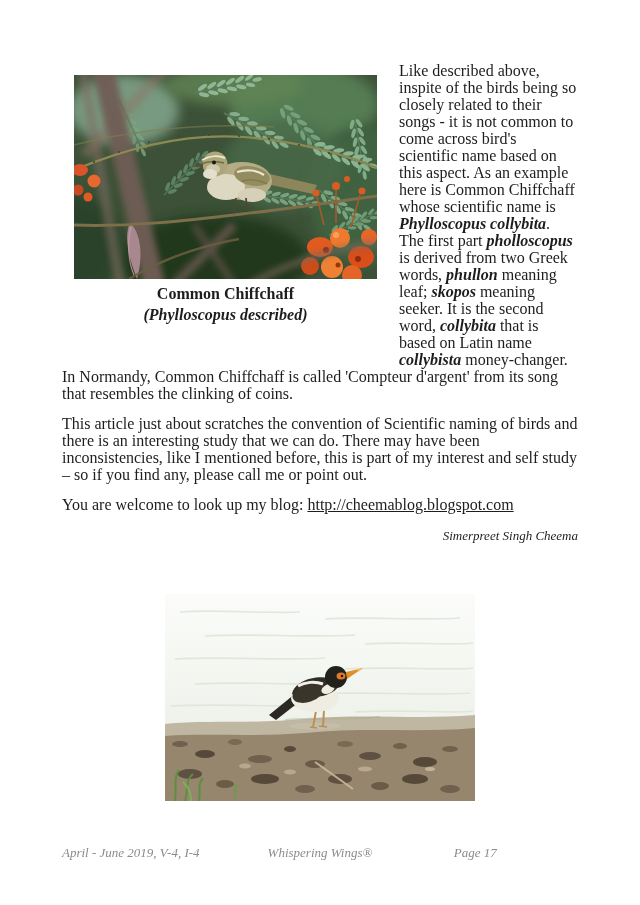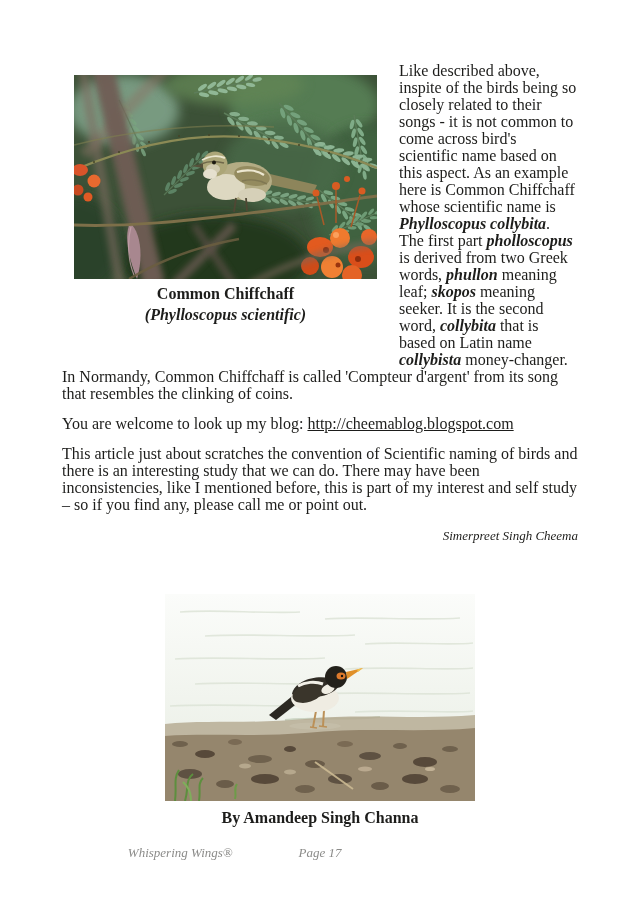--- a/index.html
+++ b/index.html
@@ -147,30 +147,30 @@
             <circle cx="262" cy="160" r="3" fill="#ffb070" opacity="0.7"></circle>
           <ellipse cx="6" cy="95" rx="8" ry="6" fill="#d9542a"></ellipse>
           <circle cx="20" cy="106" r="6.5" fill="#e8692f"></circle>
           <circle cx="4" cy="115" r="5.5" fill="#c84a20"></circle>
           <circle cx="14" cy="122" r="4.5" fill="#e05a24"></circle>
         </g>
         <path d="M175,210 C210,190 250,175 303,168" stroke="#7a685c" stroke-width="6" filter="url(#b3)" opacity="0.7" fill="none"></path>
       </svg>
       <figcaption class="figcap">
         <div>Common Chiffchaff</div>
-        <div class="cap-italic">(Phylloscopus scientific)</div>
+        <div class="cap-italic">(Phylloscopus described)</div>
       </figcaption>
     </figure>
 
     <p class="para"><span>Like described above, inspite of the birds being so closely related to their songs - it is not common to come across bird's scientific name based on this aspect. As an example here is Common Chiffchaff whose scientific name is </span><span class="bi">Phylloscopus collybita</span><span>. The first part </span><span class="bi">pholloscopus</span><span> is derived from two Greek words, </span><span class="bi">phullon</span><span> meaning leaf; </span><span class="bi">skopos</span><span> meaning seeker. It is the second word, </span><span class="bi">collybita</span><span> that is based on Latin name </span><span class="bi">collybista</span><span> money-changer. In Normandy, Common Chiffchaff is called 'Compteur d'argent' from its song that resembles the clinking of coins.</span></p>
   </section>
 
+  <p class="para clear">This article just about scratches the convention of Scientific naming of birds and there is an interesting study that we can do. There may have been inconsistencies, like I mentioned before, this is part of my interest and self study – so if you find any, please call me or point out.</p>
+
   <p class="para"><span>You are welcome to look up my blog: </span><span class="doc-link">http://cheemablog.blogspot.com</span></p>
-
-  <p class="para clear">This article just about scratches the convention of Scientific naming of birds and there is an interesting study that we can do. There may have been inconsistencies, like I mentioned before, this is part of my interest and self study – so if you find any, please call me or point out.</p>
 
   <p class="sig">Simerpreet Singh Cheema</p>
 
   <figure class="fig-bottom">
     <svg viewBox="0 0 310 207" preserveAspectRatio="none" role="img" aria-label="Asian Pied Starling standing on a muddy shore at the water's edge">
       <defs>
         <linearGradient id="water" x1="0" y1="0" x2="0" y2="1">
           <stop offset="0" stop-color="#fbfcfa"></stop>
           <stop offset="1" stop-color="#edf1e9"></stop>
         </linearGradient>
@@ -236,22 +236,22 @@
         <path d="M133,92 C140,88 150,87 158,90" stroke="#f2f0e8" stroke-width="3" fill="none"></path>
         <ellipse cx="163" cy="95" rx="7" ry="4.5" fill="#efece2" transform="rotate(-25 163 95)"></ellipse>
         <circle cx="171" cy="83" r="11" fill="#23211b"></circle>
         <ellipse cx="176" cy="82" rx="4.5" ry="3.5" fill="#dd7a2c"></ellipse>
         <circle cx="177" cy="82" r="1.2" fill="#141210"></circle>
         <path d="M181,78 L198,74 L182,85 Z" fill="#e0902a"></path>
         <path d="M192,75.5 L198,74 L193,78 Z" fill="#f2c14e"></path>
       </g>
     </svg>
     <figcaption class="figcap">
-      <div>By Amandeep Singh Channa</div>
     </figcaption>
   </figure>
 
   <footer class="footer">
+    <span class="fl">April - June 2019, V-4, I-4</span>
     <span class="fc">Whispering Wings®</span>
     <span class="fr">Page 17</span>
   </footer>
 
 </div>
 
 </body></html>

